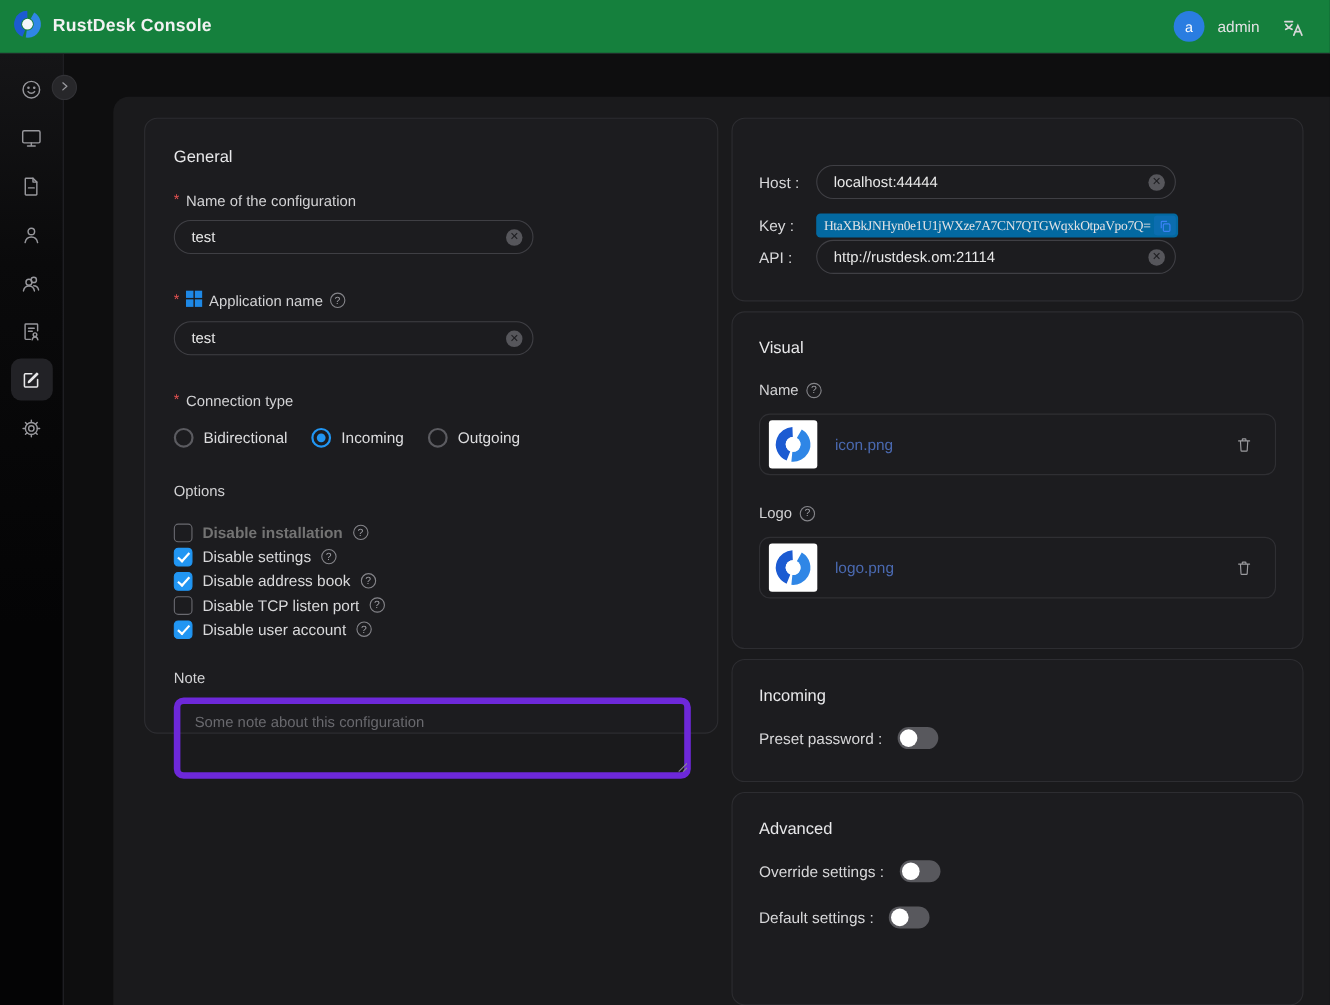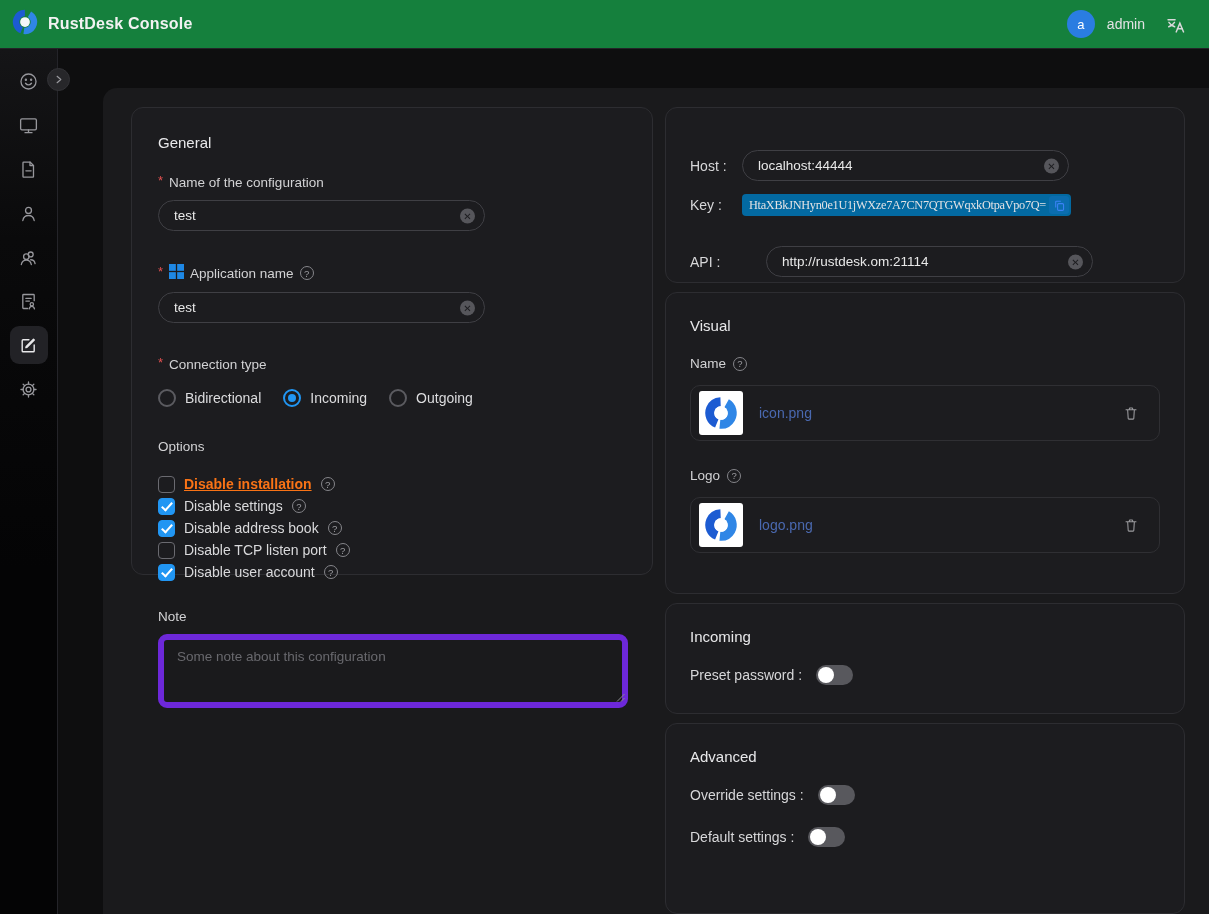--- a/index.html
+++ b/index.html
@@ -212,21 +212,21 @@
   <span>
     <svg width="11" height="11" viewBox="0 0 24 24" fill="none" stroke="currentColor" stroke-width="2.6" stroke-linecap="round" stroke-linejoin="round">
       <path d="M9 5l8 7-8 7"></path>
     </svg>
   </span>
 </div>
 
 <div class="content">
 
   <div class="col-left">
-    <div class="card" style="height:468px; padding:26px;">
+    <div class="card" style="height:560px; padding:26px;">
       <div class="card-title">General</div>
 
       <label class="fld" style="margin-top:24px;">
         <span class="req">*</span>
         <span>Name of the configuration</span>
       </label>
       <div class="inp-wrap">
         <input class="inp" value="test" style="">
         <span class="clear-btn">✕</span>
       </div>
@@ -267,21 +267,21 @@
           <span>Outgoing</span>
         </span>
       </div>
 
       <label class="fld" style="margin-top:32px;">
         <span>Options</span>
       </label>
       <div class="chk-list">
         <div class="chk">
           <span class="cbox"></span>
-          <span style="font-weight:bold;color:#f97316;text-decoration:underline;">Disable installation</span>
+          <span style="font-weight:bold;color:#737373;">Disable installation</span>
           <span class="qmark">?</span>
         </div>
         <div class="chk checked">
           <span class="cbox"></span>
           <span>Disable settings</span>
           <span class="qmark">?</span>
         </div>
         <div class="chk checked">
           <span class="cbox"></span>
           <span>Disable address book</span>
@@ -331,21 +331,21 @@
           <span>HtaXBkJNHyn0e1U1jWXze7A7CN7QTGWqxkOtpaVpo7Q=</span>
           <span class="copy-btn">
             <svg width="13" height="13" viewBox="0 0 24 24" fill="none" stroke="#3b82f6" stroke-width="2" stroke-linejoin="round">
               <rect x="8.5" y="8.5" width="11" height="12.5" rx="2"></rect>
               <path d="M5 15.5V5.3A1.3 1.3 0 0 1 6.3 4h8.2"></path>
             </svg>
           </span>
         </span>
       </div>
 
-      <div class="srv-row" style="margin-top:30px;gap:24px;">
+      <div class="srv-row" style="margin-top:2px;">
         <span class="srv-label">API :</span>
         <div class="inp-wrap" style="margin-top:0;">
           <input class="inp" value="http://rustdesk.om:21114" style="">
           <span class="clear-btn">✕</span>
         </div>
       </div>
     </div>
 
     <div class="card" style="height:335px;">
       <div class="card-title">Visual</div>

